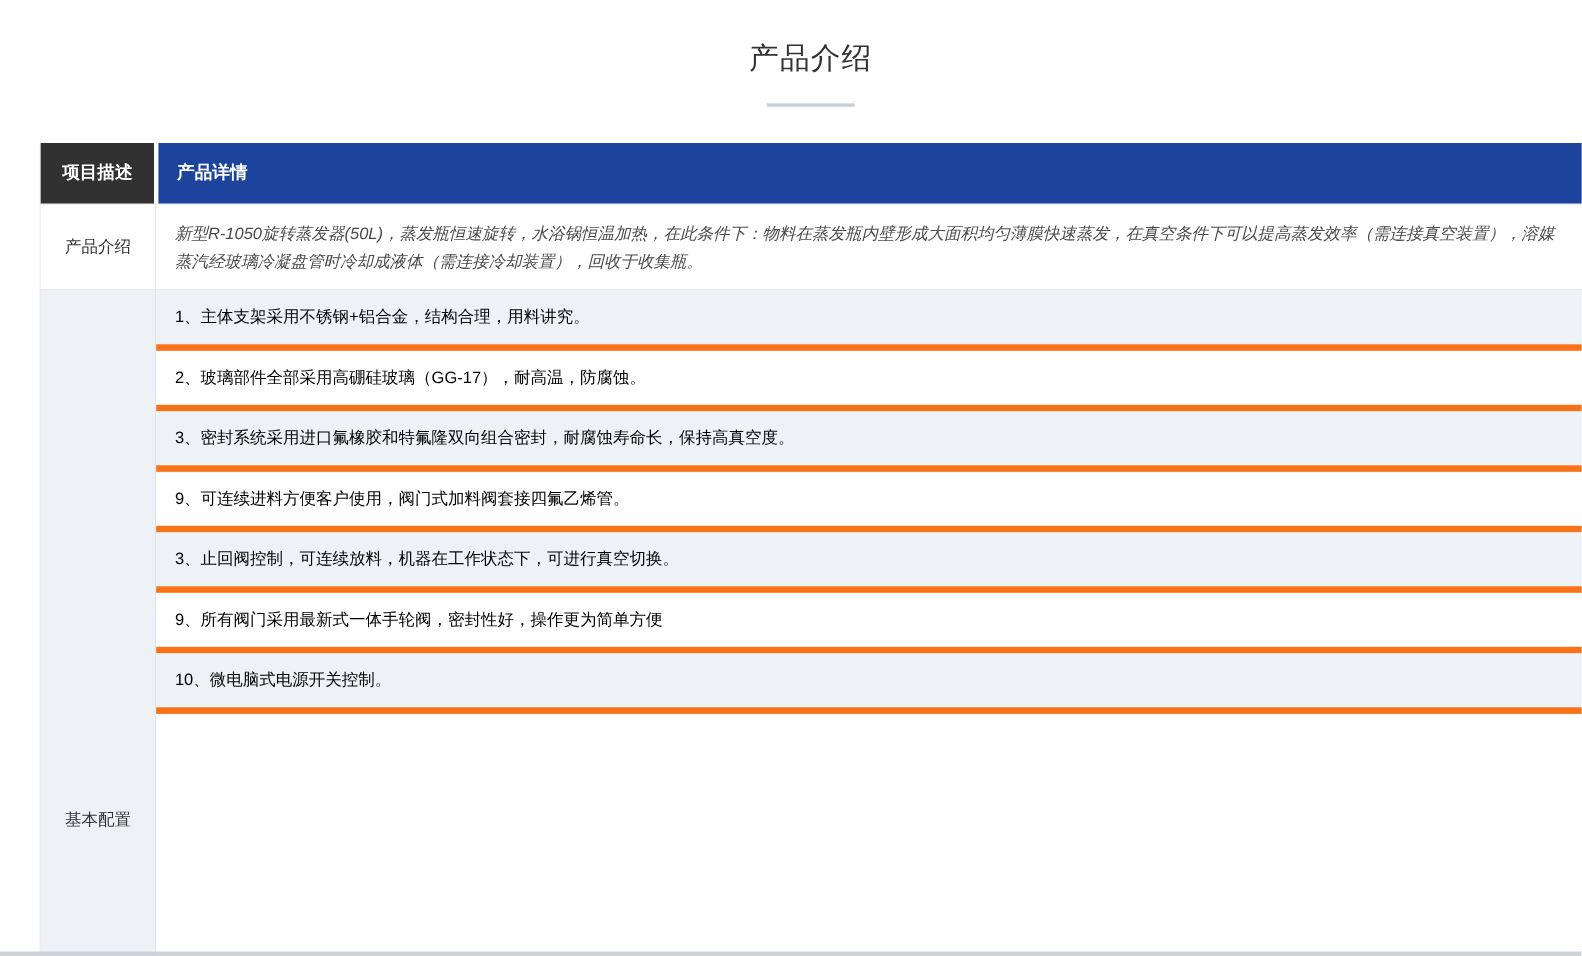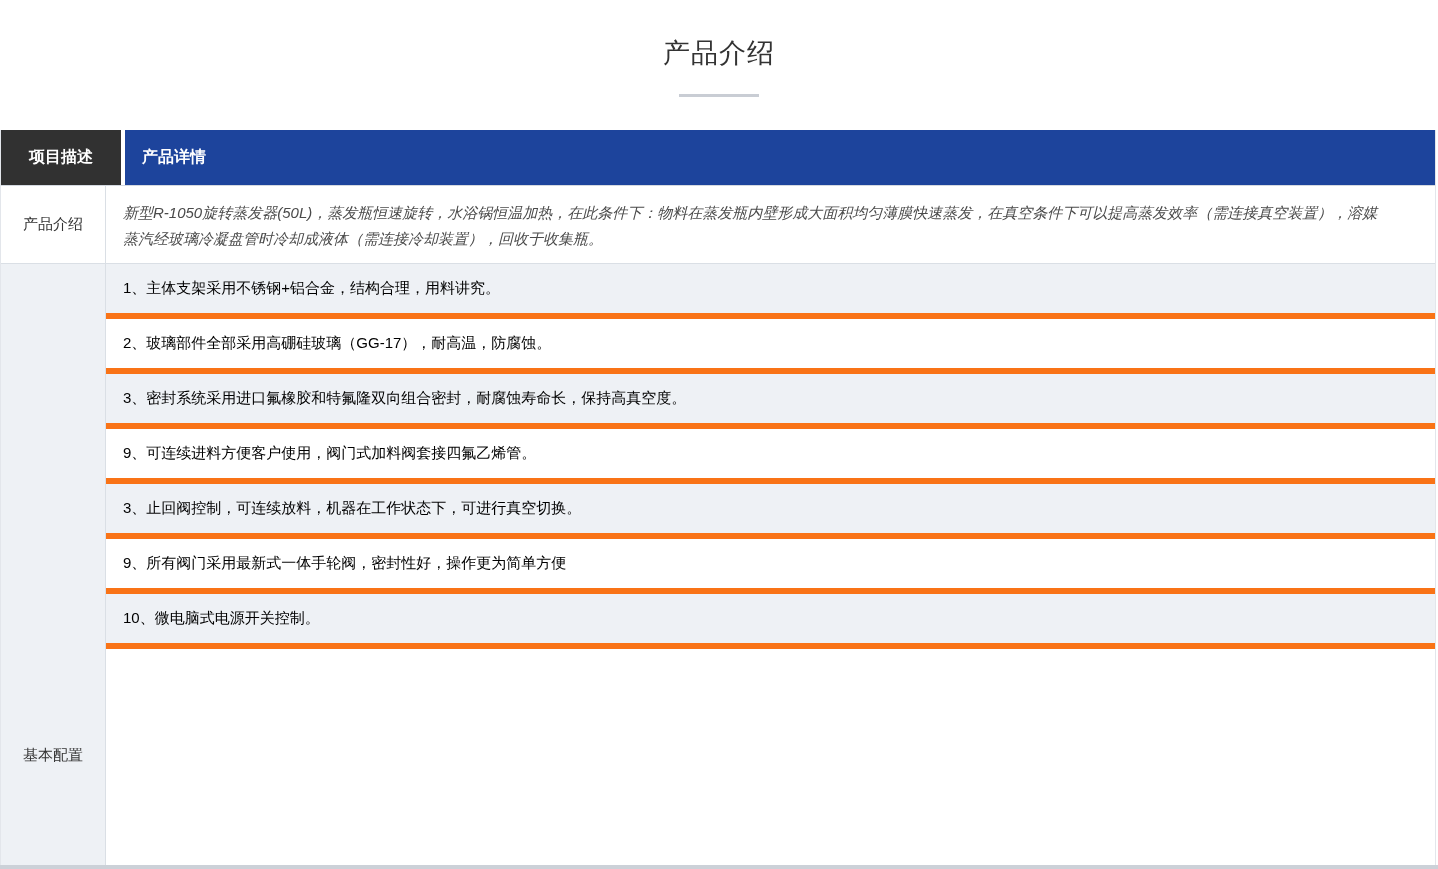--- a/index.html
+++ b/index.html
@@ -7,20 +7,21 @@
   body {
     font-family: "Liberation Sans", "DejaVu Sans", sans-serif;
     color: #333;
   }
   .page {
     position: relative;
     width: 1438px;
     height: 869px;
     background: #ffffff;
     overflow: hidden;
+    padding-left: 36px;
   }
   
   .title-wrap {
     height: 130px;
     text-align: center;
     padding-top: 36px;
   }
   .page-title {
     font-size: 27px;
     font-weight: 500;
@@ -46,21 +47,21 @@
     border-bottom: 1px solid #d4d9e0;
   }
   .th {
     display: flex;
     align-items: center;
     color: #ffffff;
     font-size: 16px;
     font-weight: bold;
   }
   .th-dark {
-    width: 120px;
+    width: 103px;
     background: #313131;
     justify-content: center;
     margin-right: 4px;
   }
   .th-blue {
     flex: 1;
     background: #1d449c;
     padding-left: 17px;
   }
   .tbody { display: flex; }
@@ -80,21 +81,21 @@
     background: #ffffff;
     border-bottom: 1px solid #dadfe5;
   }
   .left-cell.config {
     position: relative;
     height: 605px;
     background: #eef1f5;
   }
   .config-label {
     position: absolute;
-    top: 482px;
+    top: 472px;
     left: 0;
     width: 100%;
     text-align: center;
   }
   .right-col { flex: 1; }
   .desc-row {
     height: 78px;
     background: #ffffff;
     border-bottom: 1px solid #dadfe5;
     padding: 14px 45px 0 17px;

